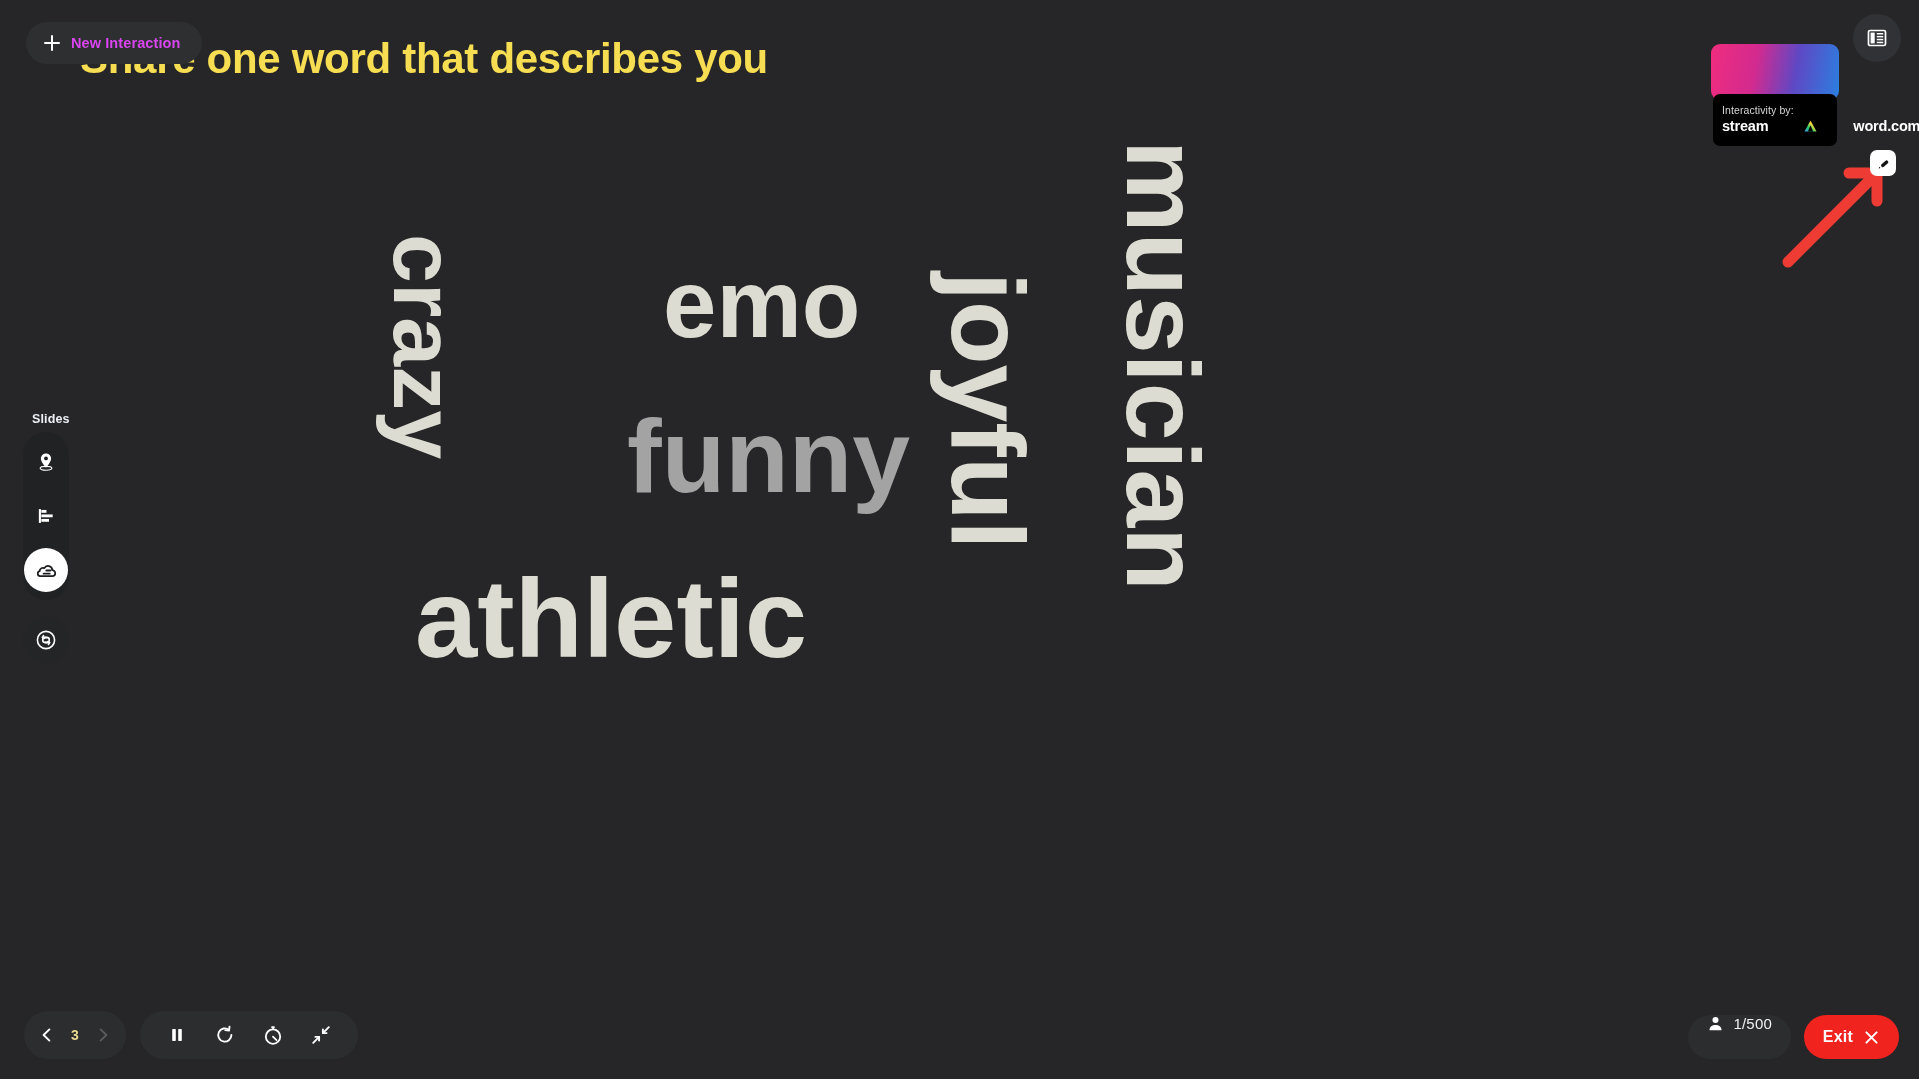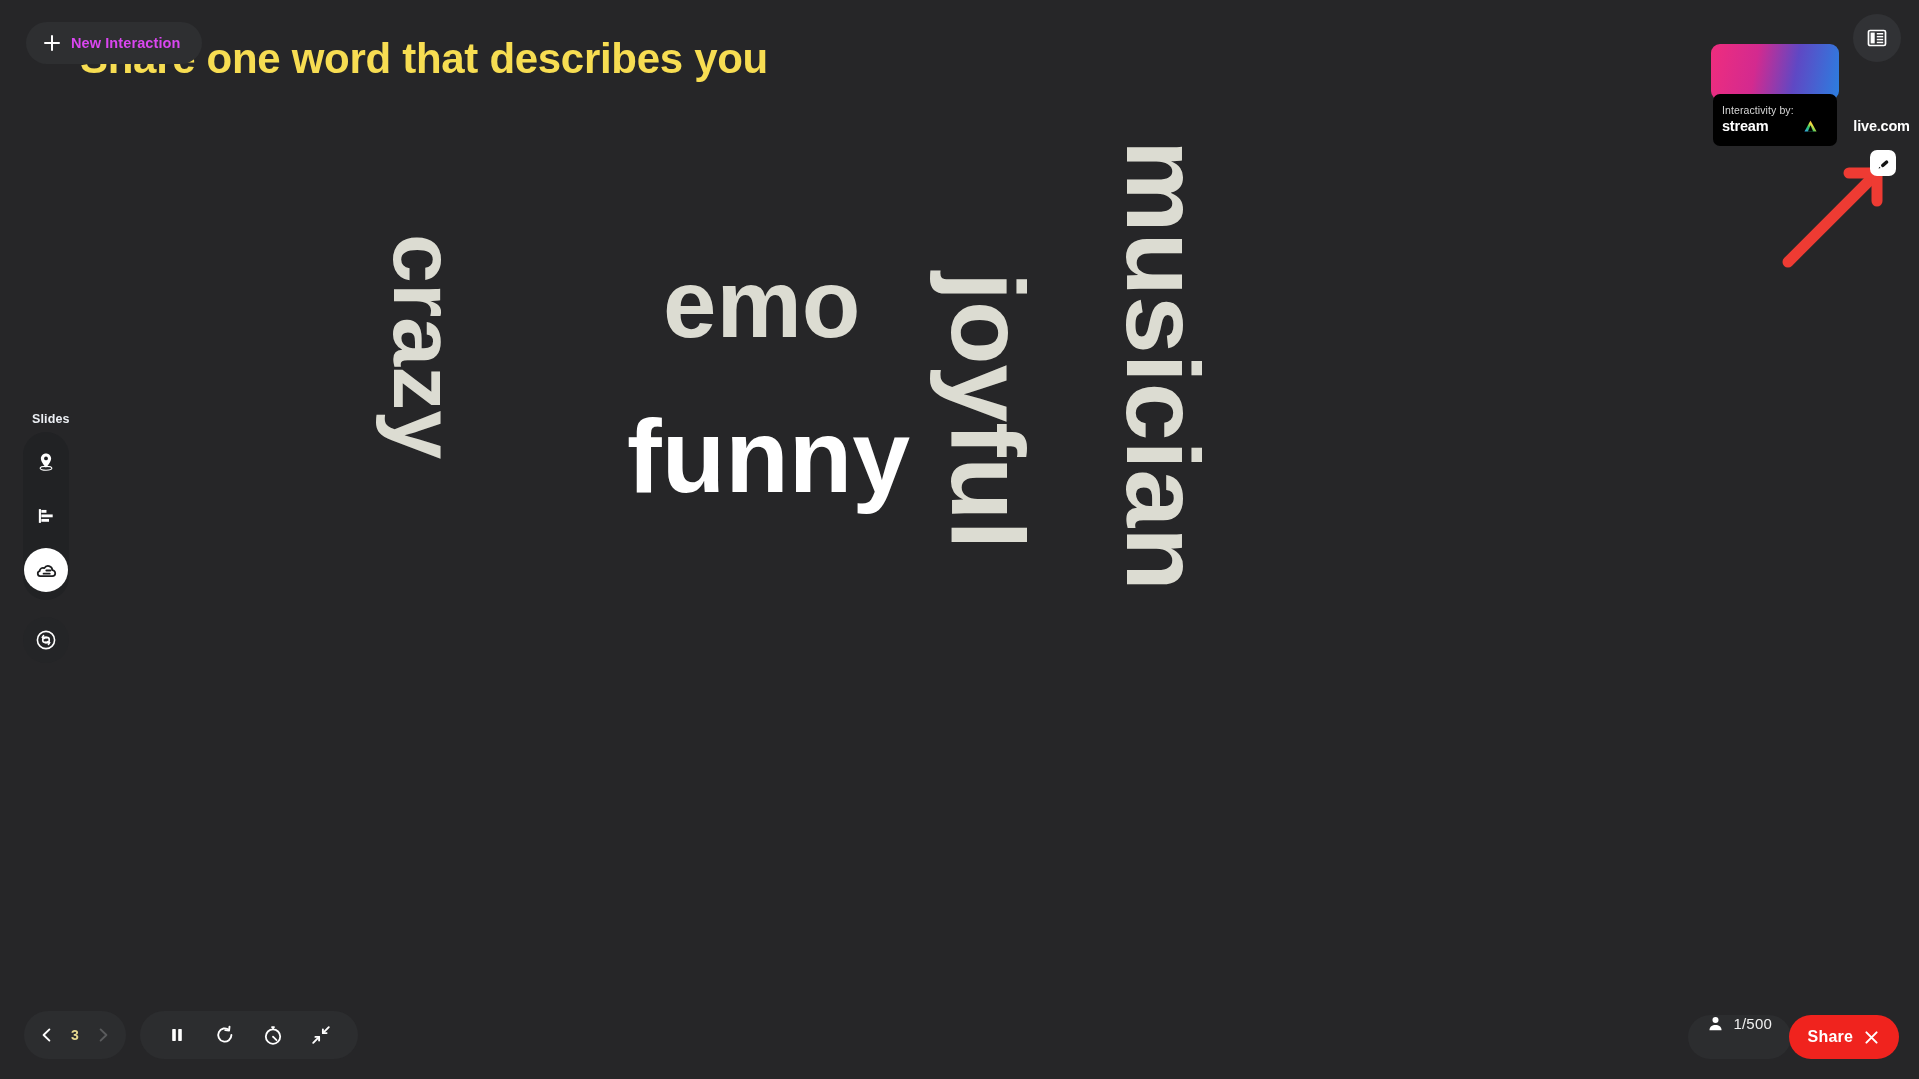--- a/index.html
+++ b/index.html
@@ -361,21 +361,21 @@
                 <stop offset="0%" stop-color="#3aa0f5"></stop>
                 <stop offset="35%" stop-color="#27c46a"></stop>
                 <stop offset="62%" stop-color="#f5e13c"></stop>
                 <stop offset="100%" stop-color="#ef2d7e"></stop>
               </linearGradient>
             </defs>
             <polygon points="6.5,0.4 12.5,11.6 0.5,11.6" fill="url(#triGrad)"></polygon>
             <polygon points="6.5,5.2 9.1,11.6 3.9,11.6" fill="#000000"></polygon>
           </svg>
         </span>
-        <span>live.com</span>
+        <span>word.com</span>
       </div>
     </div>
   </div>
 
   <svg class="red-arrow" viewBox="0 0 115 115">
     <line x1="8" y1="107" x2="97" y2="18" stroke="#ee3b33" stroke-width="11" stroke-linecap="round"></line>
     <line x1="97" y1="18" x2="69" y2="18" stroke="#ee3b33" stroke-width="11" stroke-linecap="round"></line>
     <line x1="97" y1="18" x2="97" y2="46" stroke="#ee3b33" stroke-width="11" stroke-linecap="round"></line>
   </svg>
 
@@ -425,21 +425,22 @@
       <path d="M9.6 7.5 8.2 9.4l2 1.1" fill="none" stroke="#ffffff" stroke-width="1.5" stroke-linecap="round" stroke-linejoin="round"></path>
       <path d="M14.4 16.5l1.4-1.9-2-1.1" fill="none" stroke="#ffffff" stroke-width="1.5" stroke-linecap="round" stroke-linejoin="round"></path>
     </svg>
   </div>
 
   <div class="cloud" id="word-cloud">
       <div class="word" style="left: 468px; top: 234px; font-size: 88px; color: rgb(220, 220, 210); transform: rotate(90deg);">crazy</div>
       <div class="word" style="left: 663px; top: 256px; font-size: 96px; color: rgb(220, 220, 210);">emo</div>
       <div class="word" style="left: 1040px; top: 272px; font-size: 104px; color: rgb(220, 220, 210); transform: rotate(90deg);">joyful</div>
       <div class="word" style="left: 1215px; top: 140px; font-size: 104px; color: rgb(220, 220, 210); transform: rotate(90deg);">musician</div>
-      <div class="word" style="left: 627px; top: 404px; font-size: 104px; color: #ffffff;">funny</div>
+      <div class="word" style="left: 627px; top: 404px; font-size: 104px; color: #a3a3a3;">funny</div>
+      <div class="word" style="left: 415px; top: 563px; font-size: 112px; color: rgb(220, 220, 210);">athletic</div>
     </div>
 
   <div class="pager">
     <span class="chev">
       <svg width="16" height="16" viewBox="0 0 16 16">
         <path d="M10.4 2.4 4.6 8l5.8 5.6" fill="none" stroke="#ffffff" stroke-width="1.9" stroke-linecap="round" stroke-linejoin="round"></path>
       </svg>
     </span>
     <span class="page-num">3</span>
     <span class="chev">
@@ -482,19 +483,19 @@
 
   <div class="participants">
     <svg width="17" height="17" viewBox="0 0 18 18">
       <circle cx="9" cy="5.2" r="3.2" fill="#ffffff"></circle>
       <path d="M2.6 16.2c0-3.6 2.9-5.6 6.4-5.6s6.4 2 6.4 5.6z" fill="#ffffff"></path>
     </svg>
     <span class="count">1/500</span>
   </div>
 
   <div class="exit-btn">
-    <span class="txt">Share</span>
+    <span class="txt">Exit</span>
     <svg width="17" height="17" viewBox="0 0 17 17">
       <path d="M3.4 3.4 13.6 13.6 M13.6 3.4 3.4 13.6" stroke="#ffffff" stroke-width="2" stroke-linecap="round"></path>
     </svg>
   </div>
 
 </div>
 
 </body></html>

